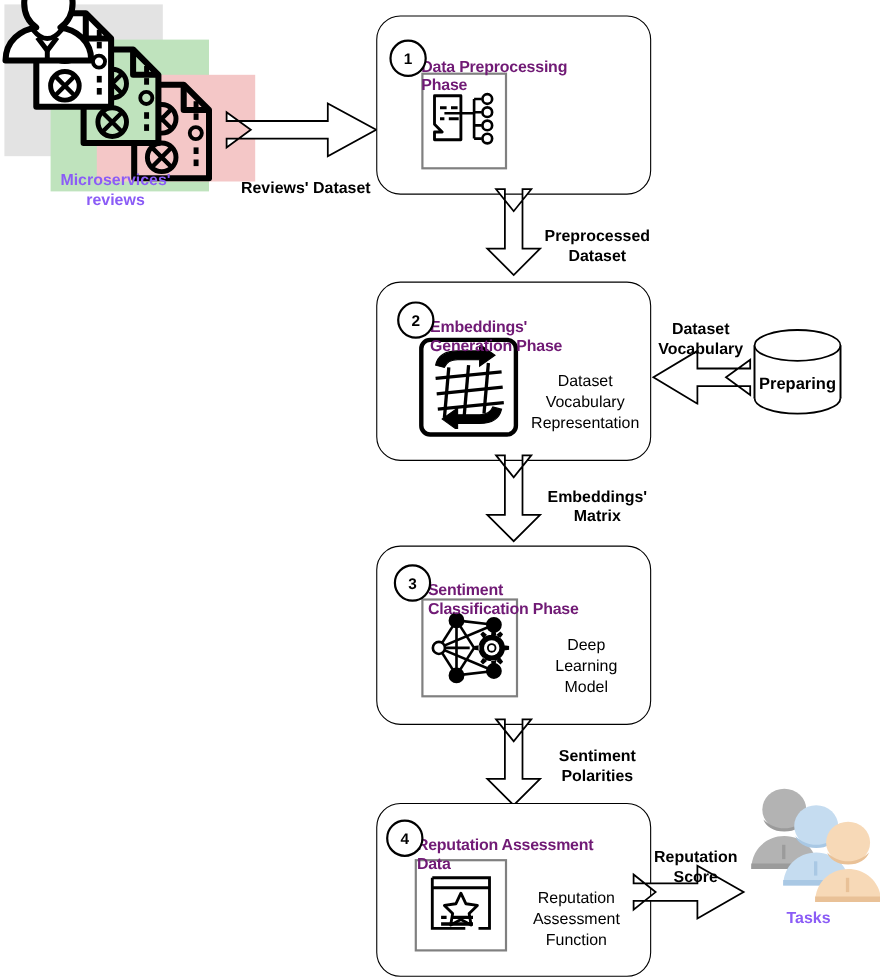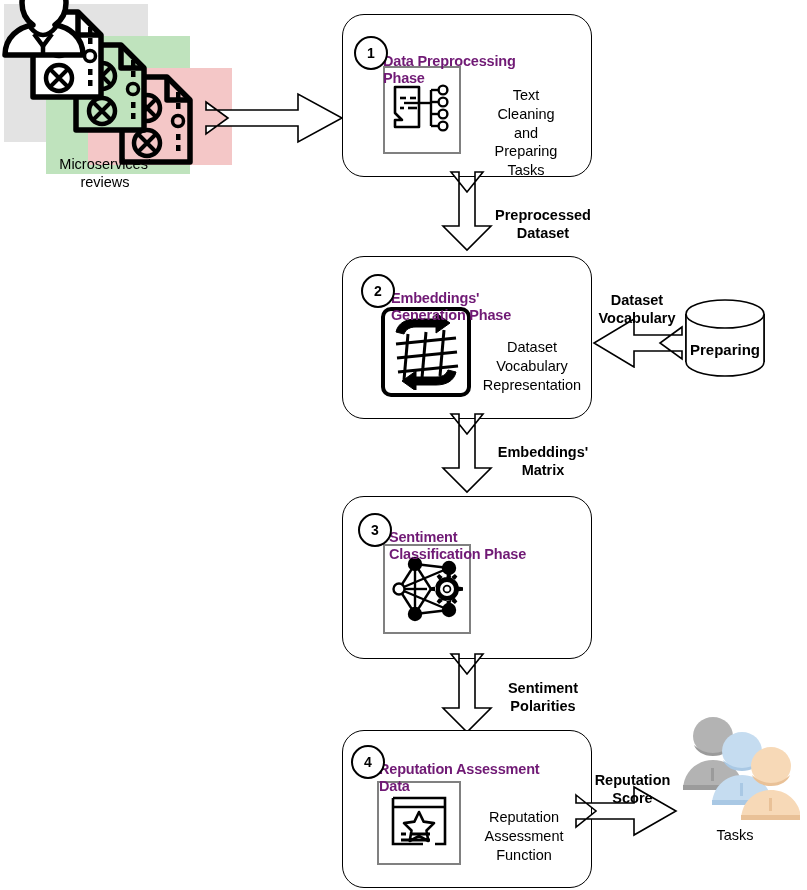--- a/index.html
+++ b/index.html
@@ -68,22 +68,22 @@
     font-size:14.5px;
     font-weight:700;
     color:#000;
     line-height:1.25;
     white-space:pre-line;
   }
   .plain-label{
     position:absolute;
     text-align:center;
     font-size:14.5px;
-    font-weight:400;
-    color:#000000;
+    font-weight:700;
+    color:#8b5cf6;
     line-height:1.25;
   }
   .dict-label{
     position:absolute;
     text-align:center;
     font-size:15px;
     font-weight:700;
     color:#000;
   }
 </style>
@@ -167,20 +167,23 @@
     </svg>
     <div class="plain-label" style="left:40px;top:155px;width:130px;">
       <span style="white-space:pre-line;">Microservices'
 reviews</span>
     </div>
   </div>
 
   <svg class="abs" style="left:200px;top:92px;" width="150" height="52">
     <path d="M6 2 L28 18 L6 34 L6 26 L98 26 L98 42 L142 18 L98 -6 L98 10 L6 10 Z" transform="translate(0,8)" fill="#fff" stroke="#000" stroke-width="1.6" stroke-linejoin="miter"></path>
   </svg>
+  <div class="conn-label" style="left:203px;top:144px;width:150px;">
+    <span>Reviews' Dataset</span>
+  </div>
 
   <div class="phase-box" style="left:342px;top:14px;width:250px;height:163px;">
     <div class="phase-num" style="left:11px;top:21px;">
       <span>1</span>
     </div>
     <div class="phase-title" style="left:40px;top:21px;width:200px;white-space:pre-line;">
       <span>Data Preprocessing
 Phase</span>
     </div>
     <div class="icon-frame" style="left:40px;top:51px;width:78px;height:88px;">
@@ -200,27 +203,20 @@
           <path d="M40 9 h7"></path>
           <path d="M40 21 h7"></path>
           <path d="M40 33 h7"></path>
           <path d="M40 45 h7"></path>
           <circle cx="52" cy="9" r="4.4"></circle>
           <circle cx="52" cy="21" r="4.4"></circle>
           <circle cx="52" cy="33" r="4.4"></circle>
           <circle cx="52" cy="45" r="4.4"></circle>
         </g>
       </svg>
-    </div>
-    <div class="icon-caption" style="left:128px;top:52px;width:110px;white-space:pre-line;">
-      <span>Text
-Cleaning
-and
-Preparing
-Tasks</span>
     </div>
   </div>
 
   <svg class="abs" style="left:437px;top:168px;" width="60" height="86">
     <path d="M14 4 L30 24 L46 4 L38 4 L38 58 L54 58 L30 82 L6 58 L22 58 L22 4 Z" fill="#fff" stroke="#000" stroke-width="1.6" stroke-linejoin="miter"></path>
   </svg>
   <div class="conn-label" style="left:478px;top:188px;width:130px;text-align:center;">
     <span>Preprocessed
 Dataset</span>
   </div>
@@ -325,20 +321,25 @@
                    M45.6 22.5 l2.5 -2.5 l3.6 3 l-3.3 3.3 Z
                    M66.4 22.5 l-2.5 -2.5 l-3.6 3 l3.3 3.3 Z
                    M45.6 47.5 l2.5 2.5 l3.6 -3 l-3.3 -3.3 Z
                    M66.4 47.5 l-2.5 2.5 l-3.6 -3 l3.3 -3.3 Z"></path>
           <circle cx="56" cy="35" r="7" fill="#fff"></circle>
           <circle cx="56" cy="35" r="4.3" fill="#000"></circle>
           <circle cx="56" cy="35" r="2.6" fill="#fff"></circle>
         </g>
       </svg>
     </div>
+    <div class="icon-caption" style="left:138px;top:62px;width:104px;white-space:pre-line;">
+      <span>Deep
+Learning
+Model</span>
+    </div>
   </div>
 
   <svg class="abs" style="left:437px;top:650px;" width="60" height="86">
     <path d="M14 4 L30 24 L46 4 L38 4 L38 58 L54 58 L30 82 L6 58 L22 58 L22 4 Z" fill="#fff" stroke="#000" stroke-width="1.6" stroke-linejoin="miter"></path>
   </svg>
   <div class="conn-label" style="left:478px;top:661px;width:130px;">
     <span>Sentiment
 Polarities</span>
   </div>
 

